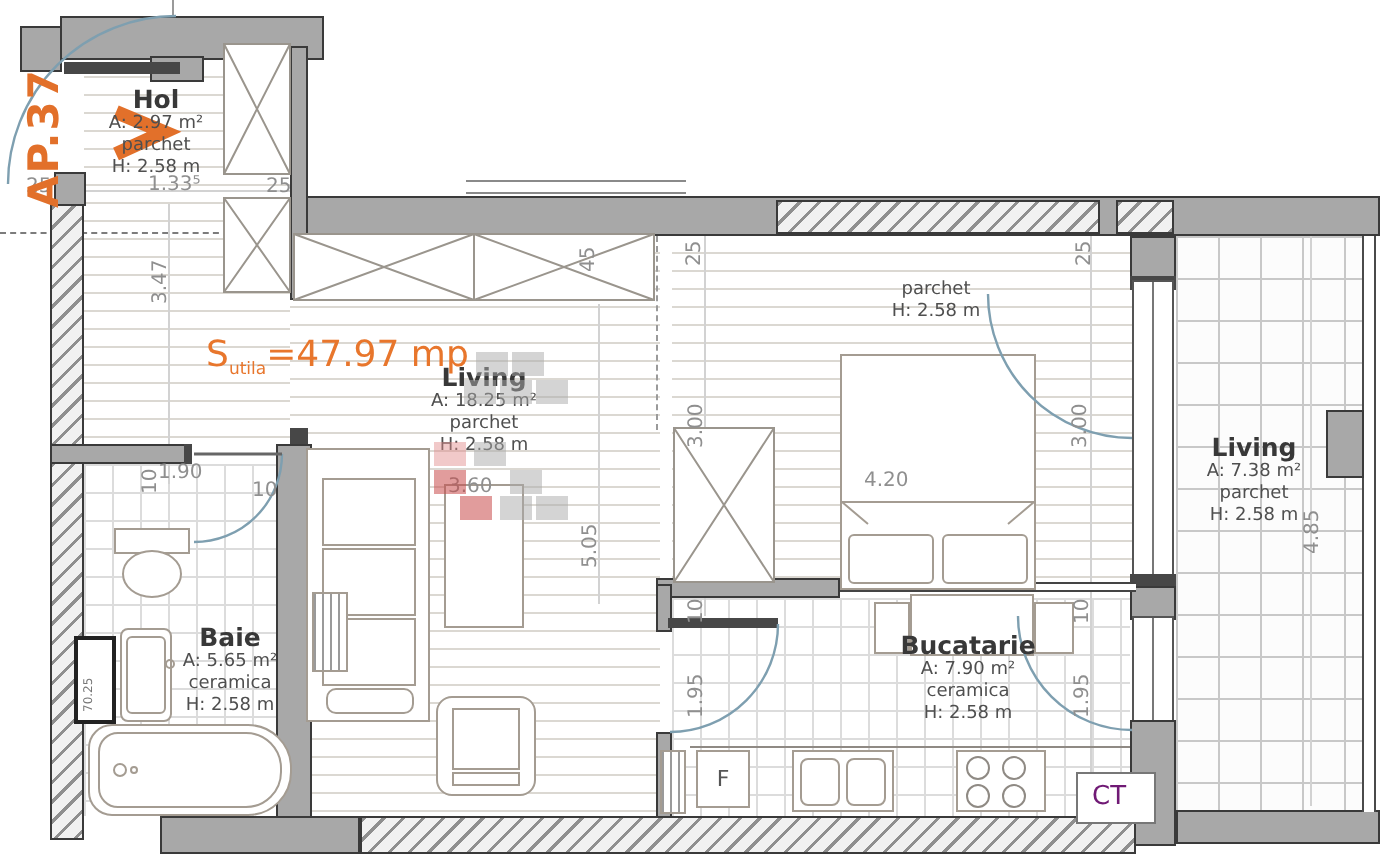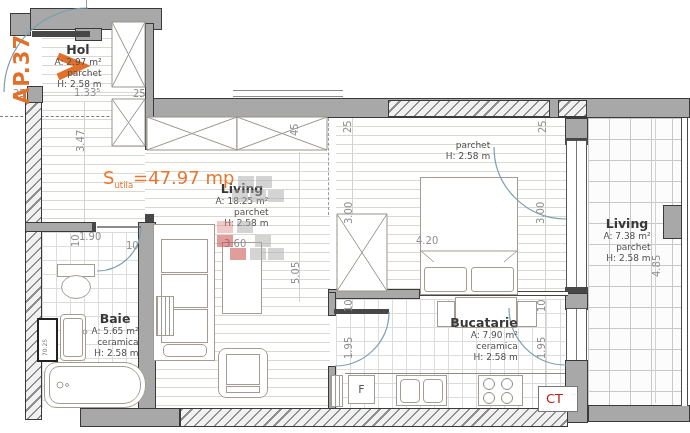--- a/index.html
+++ b/index.html
@@ -27,26 +27,26 @@
   .dash-v{position:absolute;border-left:1px dashed #9a9a9a;}
   .dimline-v{position:absolute;border-left:1px solid #d2d2d2;}
   .dimline-h{position:absolute;border-top:1px solid #d2d2d2;}
   .extline{position:absolute;background:#9a9a9a;}
   
   .dim{position:absolute;color:#8f8f8f;font-size:10px;line-height:1;white-space:nowrap;}
   .dim.v{transform:rotate(-90deg);transform-origin:0 0;}
   .dim.s{font-size:6px;color:#777;}
   .room-label{position:absolute;transform:translateX(-50%);text-align:center;line-height:1.22;color:#4a4a4a;white-space:nowrap;}
   .room-label .rn{font-weight:bold;font-size:12.5px;color:#383838;}
-  .room-label .rd{font-size:9px;color:#4f4f4f;text-align:right;}
+  .room-label .rd{font-size:9px;color:#4f4f4f;}
   .ap-label{position:absolute;left:10px;top:104px;transform:rotate(-90deg);transform-origin:0 0;
       color:#e2702a;font-weight:bold;font-size:21px;letter-spacing:1px;white-space:nowrap;}
   .sutila{position:absolute;left:103px;top:167px;color:#e8762c;font-size:18px;white-space:nowrap;}
   .sutila .sub{font-size:8.5px;position:relative;top:4px;}
-  .small-label{position:absolute;color:#b91c1c;font-size:13px;line-height:1;}
+  .small-label{position:absolute;color:#701a75;font-size:13px;line-height:1;}
   
   .wm-text{position:absolute;left:196px;top:204px;font-size:27px;letter-spacing:1px;
       color:rgba(180,180,180,0.5);white-space:nowrap;pointer-events:none;}
   .wm-sq{position:absolute;width:16px;height:12px;pointer-events:none;}
   .wm-sq.gray{background:rgba(170,170,170,0.5);}
   .wm-sq.red{background:rgba(200,75,75,0.55);}
   .wm-sq.lightred{background:rgba(225,135,135,0.45);}
   svg.linework{position:absolute;left:0;top:0;pointer-events:none;}
 </style>
 </head>
@@ -182,21 +182,21 @@
   <div id="dim-layer">
       <span class="dim" style="left: 13px; top: 89px;">25</span>
       <span class="dim" style="left: 74px; top: 88px;">1.33⁵</span>
       <span class="dim" style="left: 133px; top: 89px;">25</span>
       <span class="dim v" style="left: 76px; top: 152px;">3.47</span>
       <span class="dim v" style="left: 290px; top: 136px;">45</span>
       <span class="dim v" style="left: 343px; top: 133px;">25</span>
       <span class="dim v" style="left: 538px; top: 133px;">25</span>
       <span class="dim v" style="left: 344px; top: 224px;">3.00</span>
       <span class="dim v" style="left: 536px; top: 224px;">3.00</span>
-      <span class="dim" style="left: 416px; top: 236px; text-align: right;">4.20</span>
+      <span class="dim" style="left: 432px; top: 236px; text-align: right;">4.20</span>
       <span class="dim v" style="left: 291px; top: 284px;">5.05</span>
       <span class="dim" style="left: 224px; top: 239px;">3.60</span>
       <span class="dim v" style="left: 71px; top: 247px;">10</span>
       <span class="dim" style="left: 79px; top: 232px;">1.90</span>
       <span class="dim" style="left: 126px; top: 241px;">10</span>
       <span class="dim v" style="left: 344px; top: 312px;">10</span>
       <span class="dim v" style="left: 344px; top: 359px;">1.95</span>
       <span class="dim v" style="left: 537px; top: 312px;">10</span>
       <span class="dim v" style="left: 537px; top: 359px;">1.95</span>
       <span class="dim v" style="left: 652px; top: 277px;">4.85</span>

